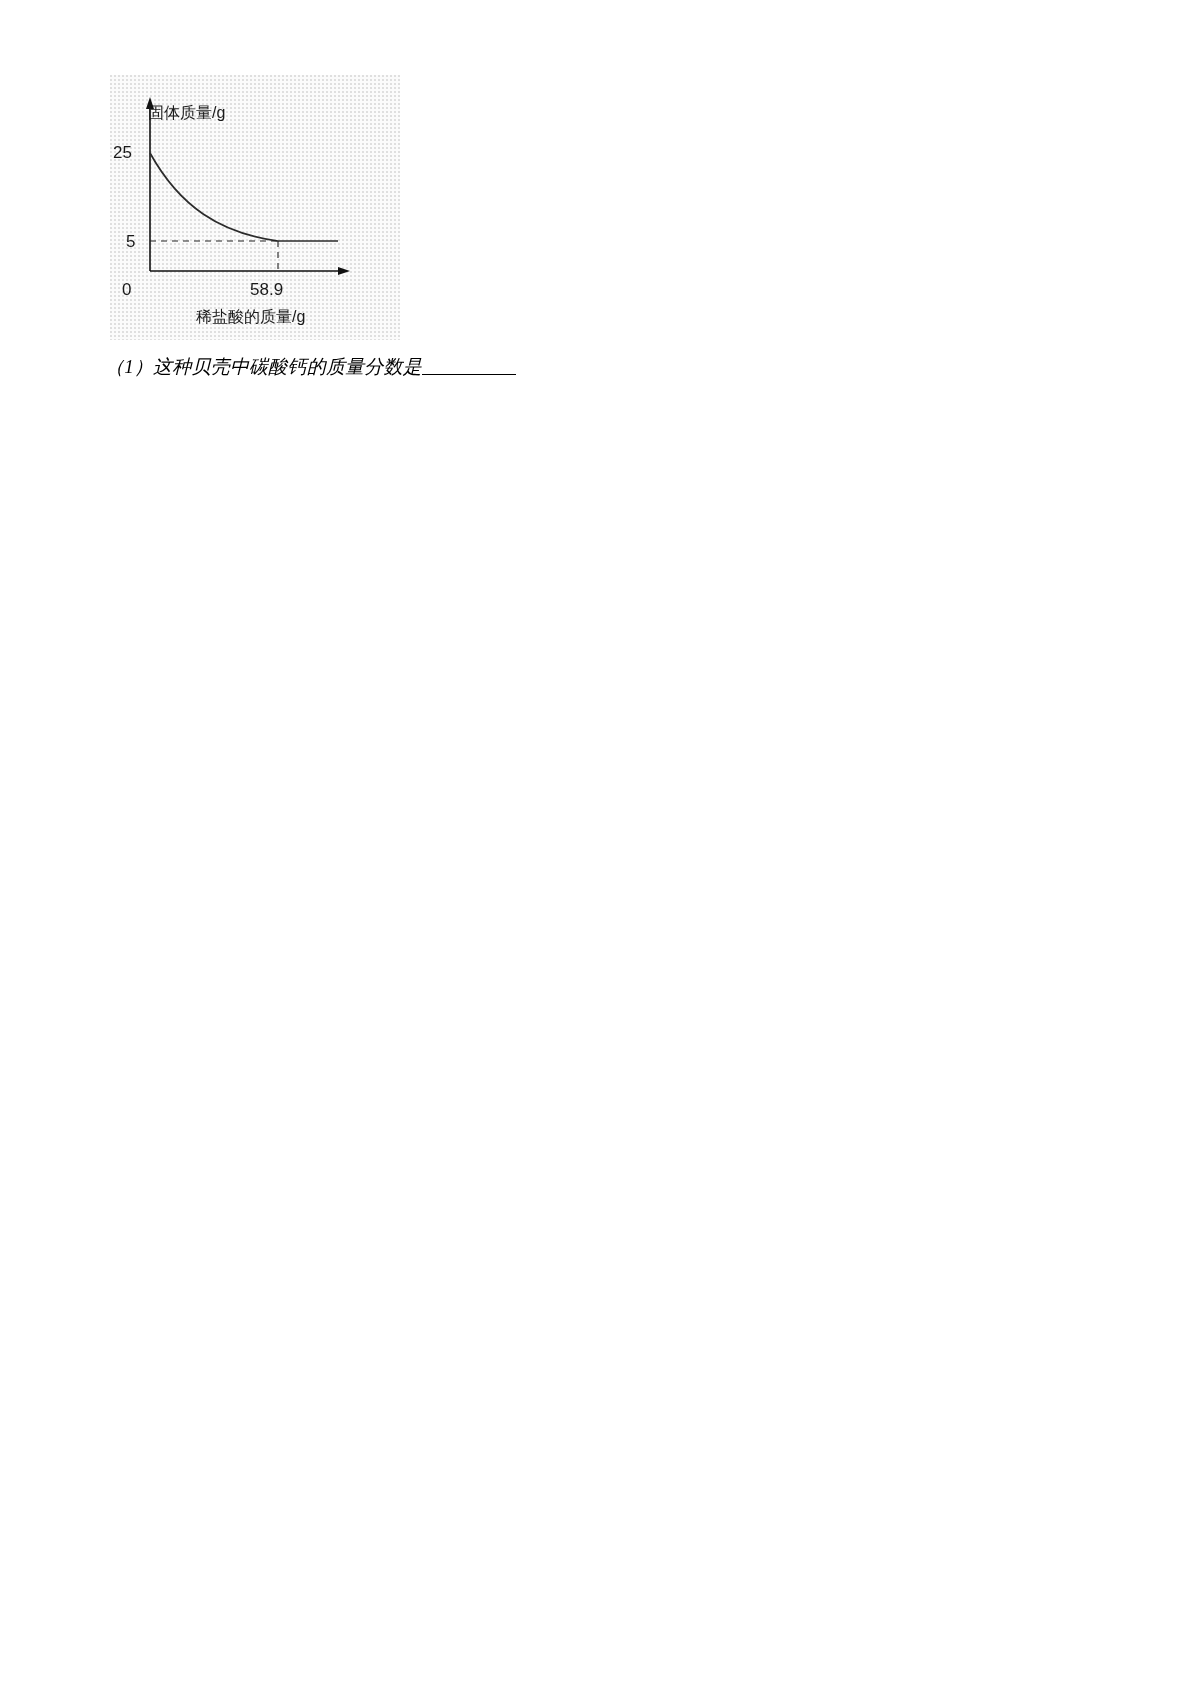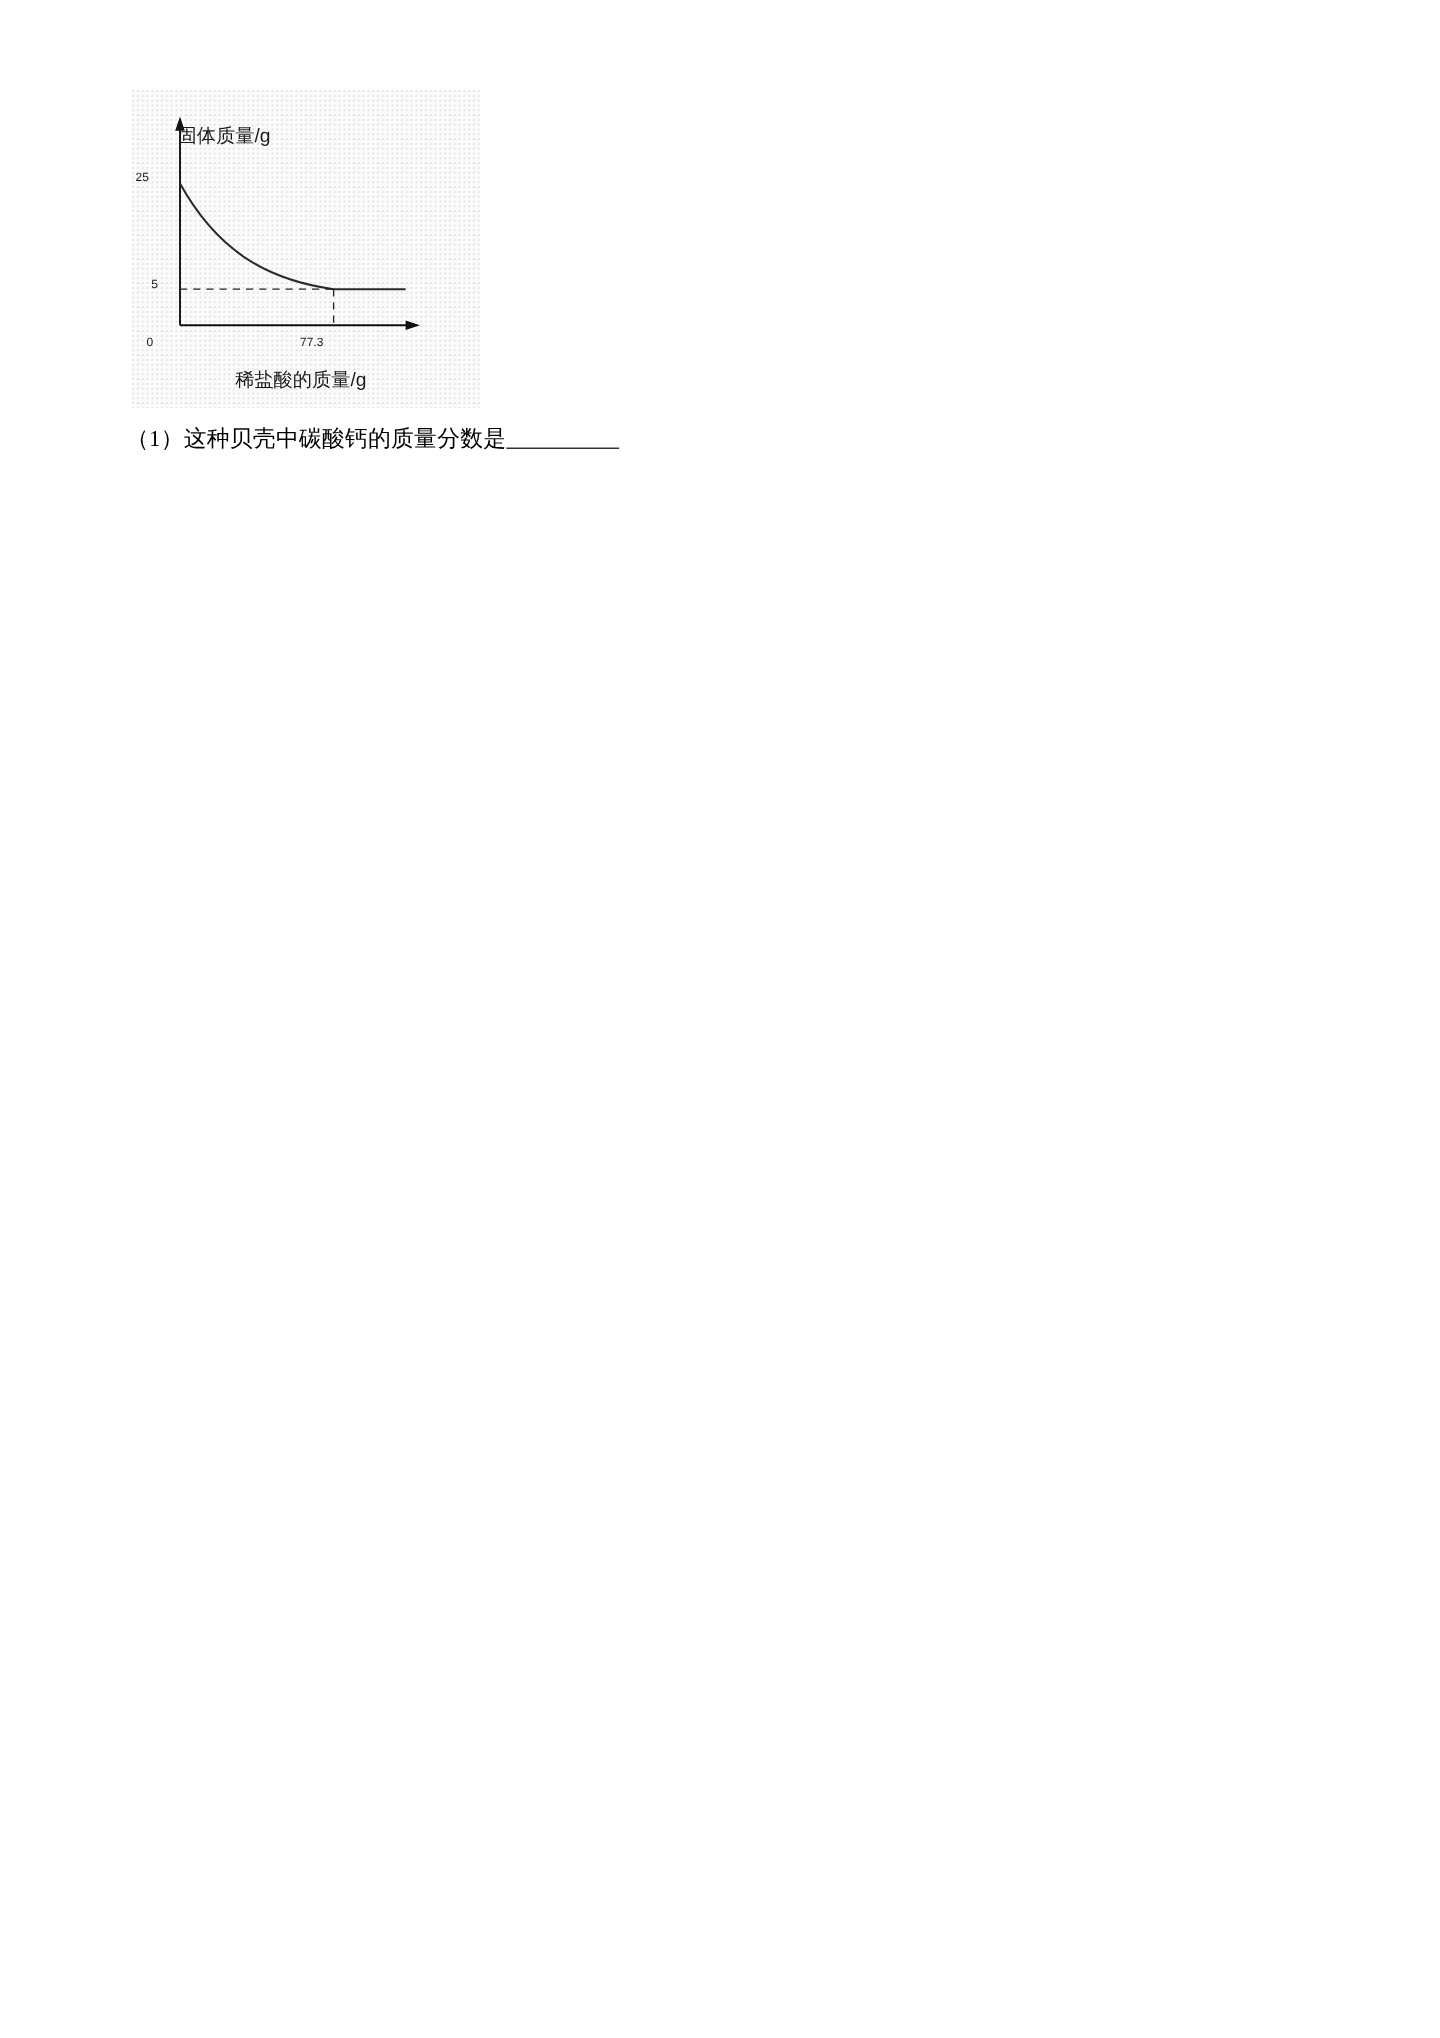--- a/index.html
+++ b/index.html
@@ -42,39 +42,40 @@
     background-size: 4px 4px;
   }
   .figure-svg {
     position: absolute;
     left: 0;
     top: 0;
   }
   .fig-label {
     position: absolute;
     font-family: "Liberation Sans", "DejaVu Sans", sans-serif;
-    font-size: 10px;
+    font-size: 17px;
     color: #1a1a1a;
     white-space: nowrap;
   }
   .lbl-y-axis  { left: 38px;  top: 28px; font-size: 16px; }
   .lbl-25      { left: 3px;   top: 68px; }
   .lbl-5       { left: 16px;  top: 157px; }
   .lbl-0       { left: 12px;  top: 205px; }
   .lbl-998     { left: 140px; top: 205px; }
   .lbl-x-axis  { left: 86px;  top: 232px; font-size: 16px; }
 
   
   .q {
     position: absolute;
     left: 105px;
     font-size: 19px;
     line-height: 1.5;
     letter-spacing: 0.2px;
     white-space: nowrap;
+    font-style: italic;
   }
   .q1 { top: 353px; }
   .q2 { top: 398px; }
   .q3 { top: 443px; }
 
   .blank-long {
     display: inline-block;
     width: 94px;
     border-bottom: 1px solid #000;
     height: 19px;
@@ -107,21 +108,21 @@
       <path d="M 40,78 C 70,132 110,158 168,166 L 228,166" fill="none" stroke="#2b2b2b" stroke-width="1.7"></path>
 
       <line x1="40" y1="166" x2="168" y2="166" stroke="#222" stroke-width="1.1" stroke-dasharray="6,5"></line>
       <line x1="168" y1="166" x2="168" y2="196" stroke="#222" stroke-width="1.1" stroke-dasharray="6,5"></line>
     </svg>
 
     <div class="fig-label lbl-y-axis">固体质量/g</div>
     <div class="fig-label lbl-25">25</div>
     <div class="fig-label lbl-5">5</div>
     <div class="fig-label lbl-0">0</div>
-    <div class="fig-label lbl-998">77.3</div>
+    <div class="fig-label lbl-998">58.9</div>
     <div class="fig-label lbl-x-axis">稀盐酸的质量/g</div>
   </div>
 
   <div class="q q1"><span>（1）这种贝壳中碳酸钙的质量分数是</span><span class="blank-long"></span></div>
 
 
 
 </div>
 
 </body></html>

